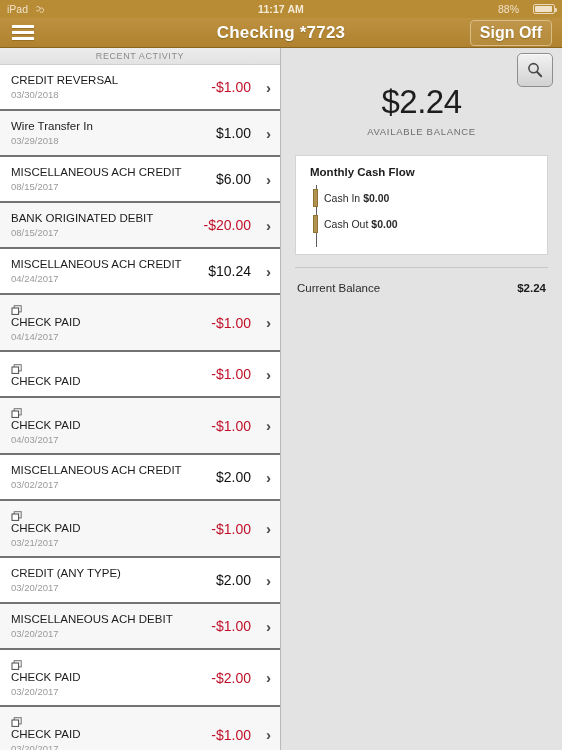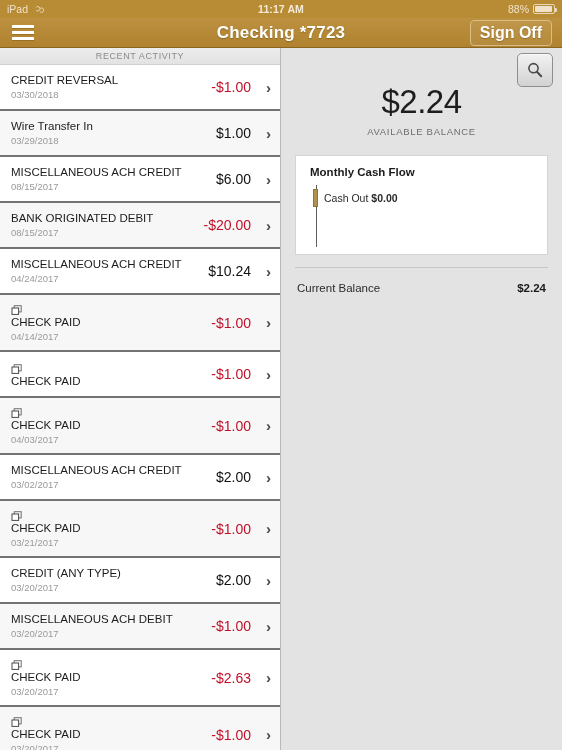--- a/index.html
+++ b/index.html
@@ -21,21 +21,21 @@
     font-size:10.5px;
     position:relative;
   }
   .sb-left { display:flex; align-items:center; gap:5px; }
   .sb-sync { display:inline-block; width:11px; height:11px; position:relative; }
   .sb-center {
     position:absolute; left:0; right:0; text-align:center;
     font-size:10.5px; font-weight:bold; letter-spacing:.1px; color:#f5ead6;
   }
   .sb-right {
-    margin-left:auto; display:flex; align-items:center; gap:4px;
+    margin-left:auto; display:flex; align-items:center; gap:14px;
     position:relative; z-index:2;
   }
   .sb-batt-pct { font-size:10.5px; }
   .sb-batt {
     width:22px; height:10px; border:1px solid #e8d7b8;
     border-radius:2px; position:relative; display:inline-block;
   }
   .sb-batt::after{
     content:""; position:absolute; right:-3px; top:3px;
     width:2px; height:4px; background:#e8d7b8; border-radius:0 1px 1px 0;
@@ -336,21 +336,21 @@
         </div>
         <div class="txn">
           <div class="txn-left">
             <span class="check-icon"><svg width="12" height="11" viewBox="0 0 12 11">
                 <rect x="3.2" y="0.7" width="7" height="6.2" fill="none" stroke="#6f6f6f" stroke-width="1"></rect>
                 <rect x="1" y="3" width="6.6" height="6.4" fill="#fff" stroke="#4a4a4a" stroke-width="1"></rect>
               </svg></span>
             <div class="txn-desc">CHECK PAID</div>
             <div class="txn-date">03/20/2017</div>
           </div>
-          <div class="txn-amt neg">-$2.63</div>
+          <div class="txn-amt neg">-$2.00</div>
           <div class="chev">›</div>
         </div>
         <div class="txn alt">
           <div class="txn-left">
             <span class="check-icon"><svg width="12" height="11" viewBox="0 0 12 11">
                 <rect x="3.2" y="0.7" width="7" height="6.2" fill="none" stroke="#6f6f6f" stroke-width="1"></rect>
                 <rect x="1" y="3" width="6.6" height="6.4" fill="#fff" stroke="#4a4a4a" stroke-width="1"></rect>
               </svg></span>
             <div class="txn-desc">CHECK PAID</div>
             <div class="txn-date">03/20/2017</div>
@@ -375,20 +375,26 @@
       <div class="bal-label">AVAILABLE BALANCE</div>
     </div>
 
     <div class="cashflow-card">
       <div class="cf-title">Monthly Cash Flow</div>
       <div class="cf-chart">
         <div class="cf-axis"></div>
         <div class="cf-row">
           <div class="cf-bar"></div>
           <div class="cf-text">
+            <span>Cash In</span><b>$0.00</b>
+          </div>
+        </div>
+        <div class="cf-row">
+          <div class="cf-bar"></div>
+          <div class="cf-text">
             <span>Cash Out</span><b>$0.00</b>
           </div>
         </div>
       </div>
     </div>
 
     <div class="cf-divider"></div>
 
     <div class="cur-bal-row">
       <span class="cur-bal-label">Current Balance</span>

